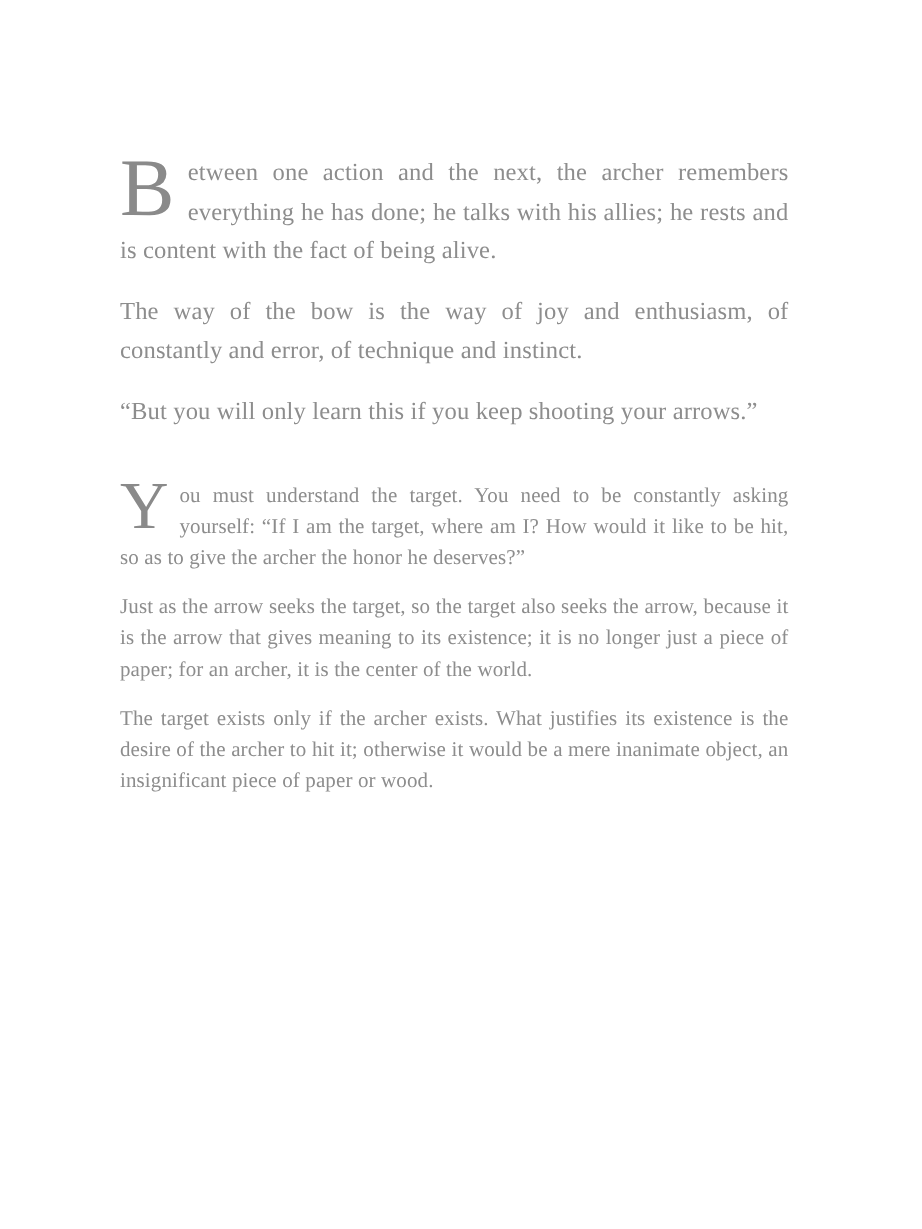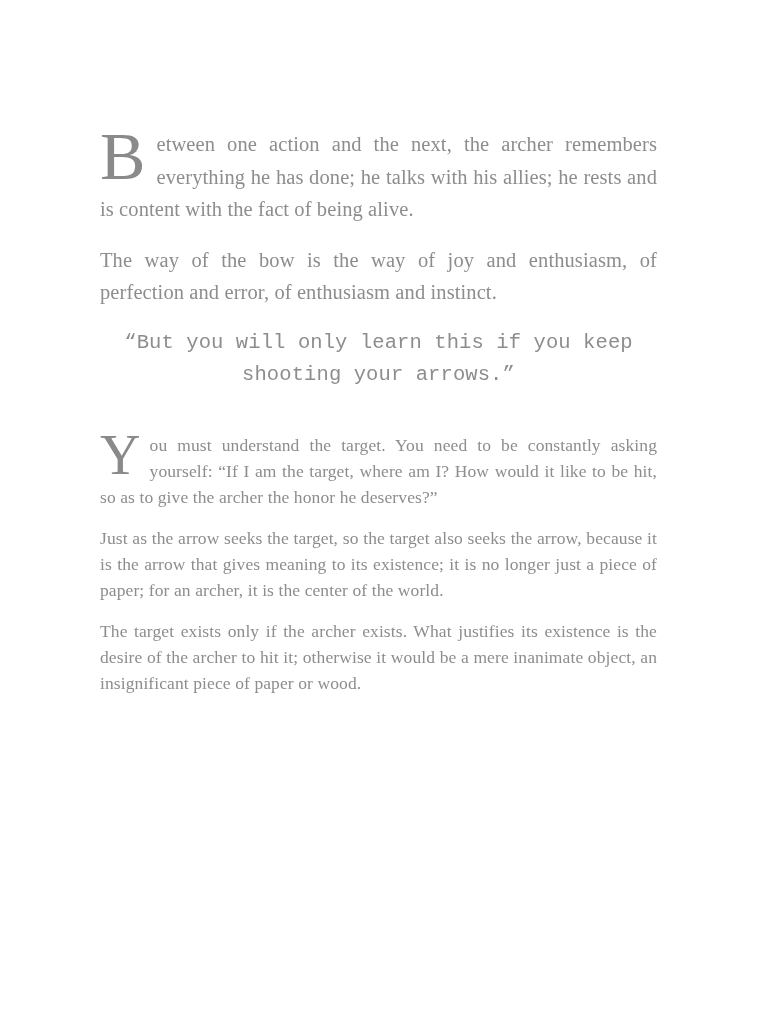--- a/index.html
+++ b/index.html
@@ -52,34 +52,33 @@
   }
   .dropcap-y {
     float: left;
     font-size: 56px;
     line-height: 44px;
     height: 49px;
     margin: 1px 9px 0 0;
     color: #8a8a8a;
   }
   .quote-line {
-    text-align: center;
-    font-family: Liberation Mono, monospace;
+    text-align: left;
   }
 </style>
 </head>
 <body>
 
 <div class="page-content">
 
   <section class="passage-one">
     <p>
       <span class="dropcap-b">B</span><span>etween one action and the next, the archer remembers everything he has done; he talks with his allies; he rests and is content with the fact of being alive.</span>
     </p>
-    <p>The way of the bow is the way of joy and enthusiasm, of perfection and error, of enthusiasm and instinct.</p>
+    <p>The way of the bow is the way of joy and enthusiasm, of constantly and error, of technique and instinct.</p>
     <p class="quote-line">“But you will only learn this if you keep shooting your arrows.”</p>
   </section>
 
   <section class="passage-two">
     <p>
       <span class="dropcap-y">Y</span><span>ou must understand the target. You need to be constantly asking yourself: “If I am the target, where am I? How would it like to be hit, so as to give the archer the honor he deserves?”</span>
     </p>
     <p>Just as the arrow seeks the target, so the target also seeks the arrow, because it is the arrow that gives meaning to its existence; it is no longer just a piece of paper; for an archer, it is the center of the world.</p>
     <p>The target exists only if the archer exists. What justifies its existence is the desire of the archer to hit it; otherwise it would be a mere inanimate object, an insignificant piece of paper or wood.</p>
   </section>

